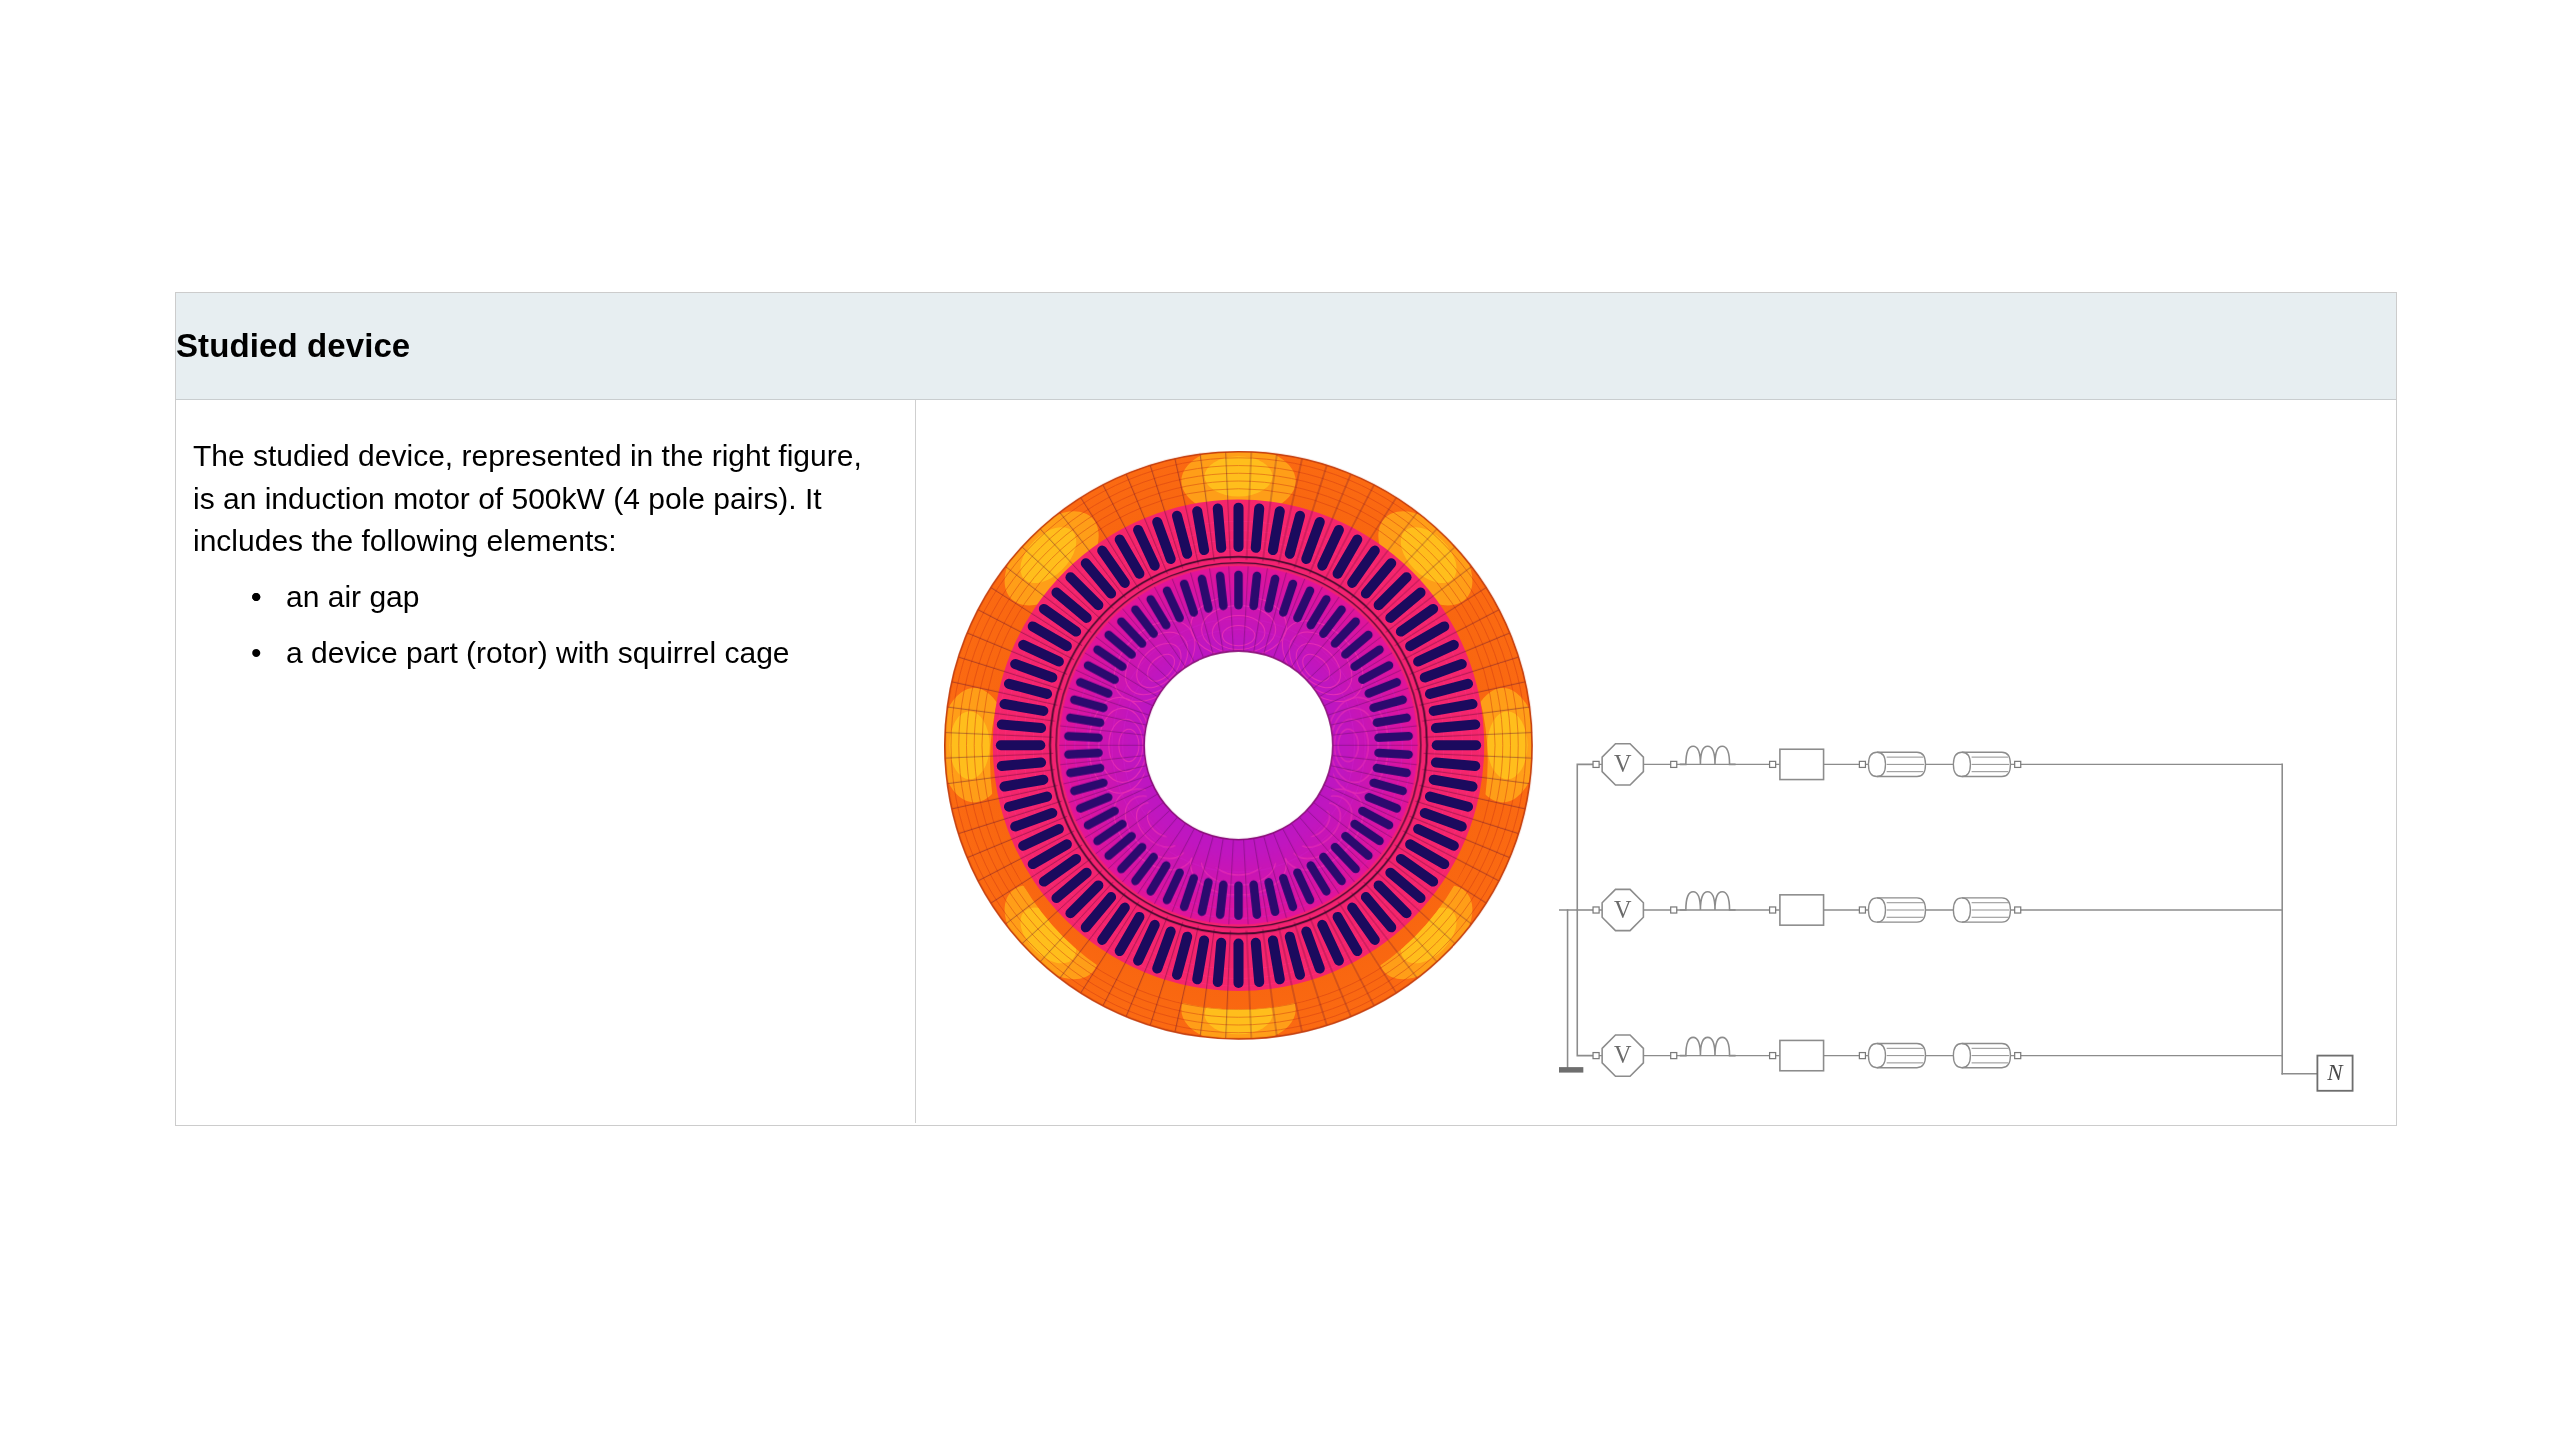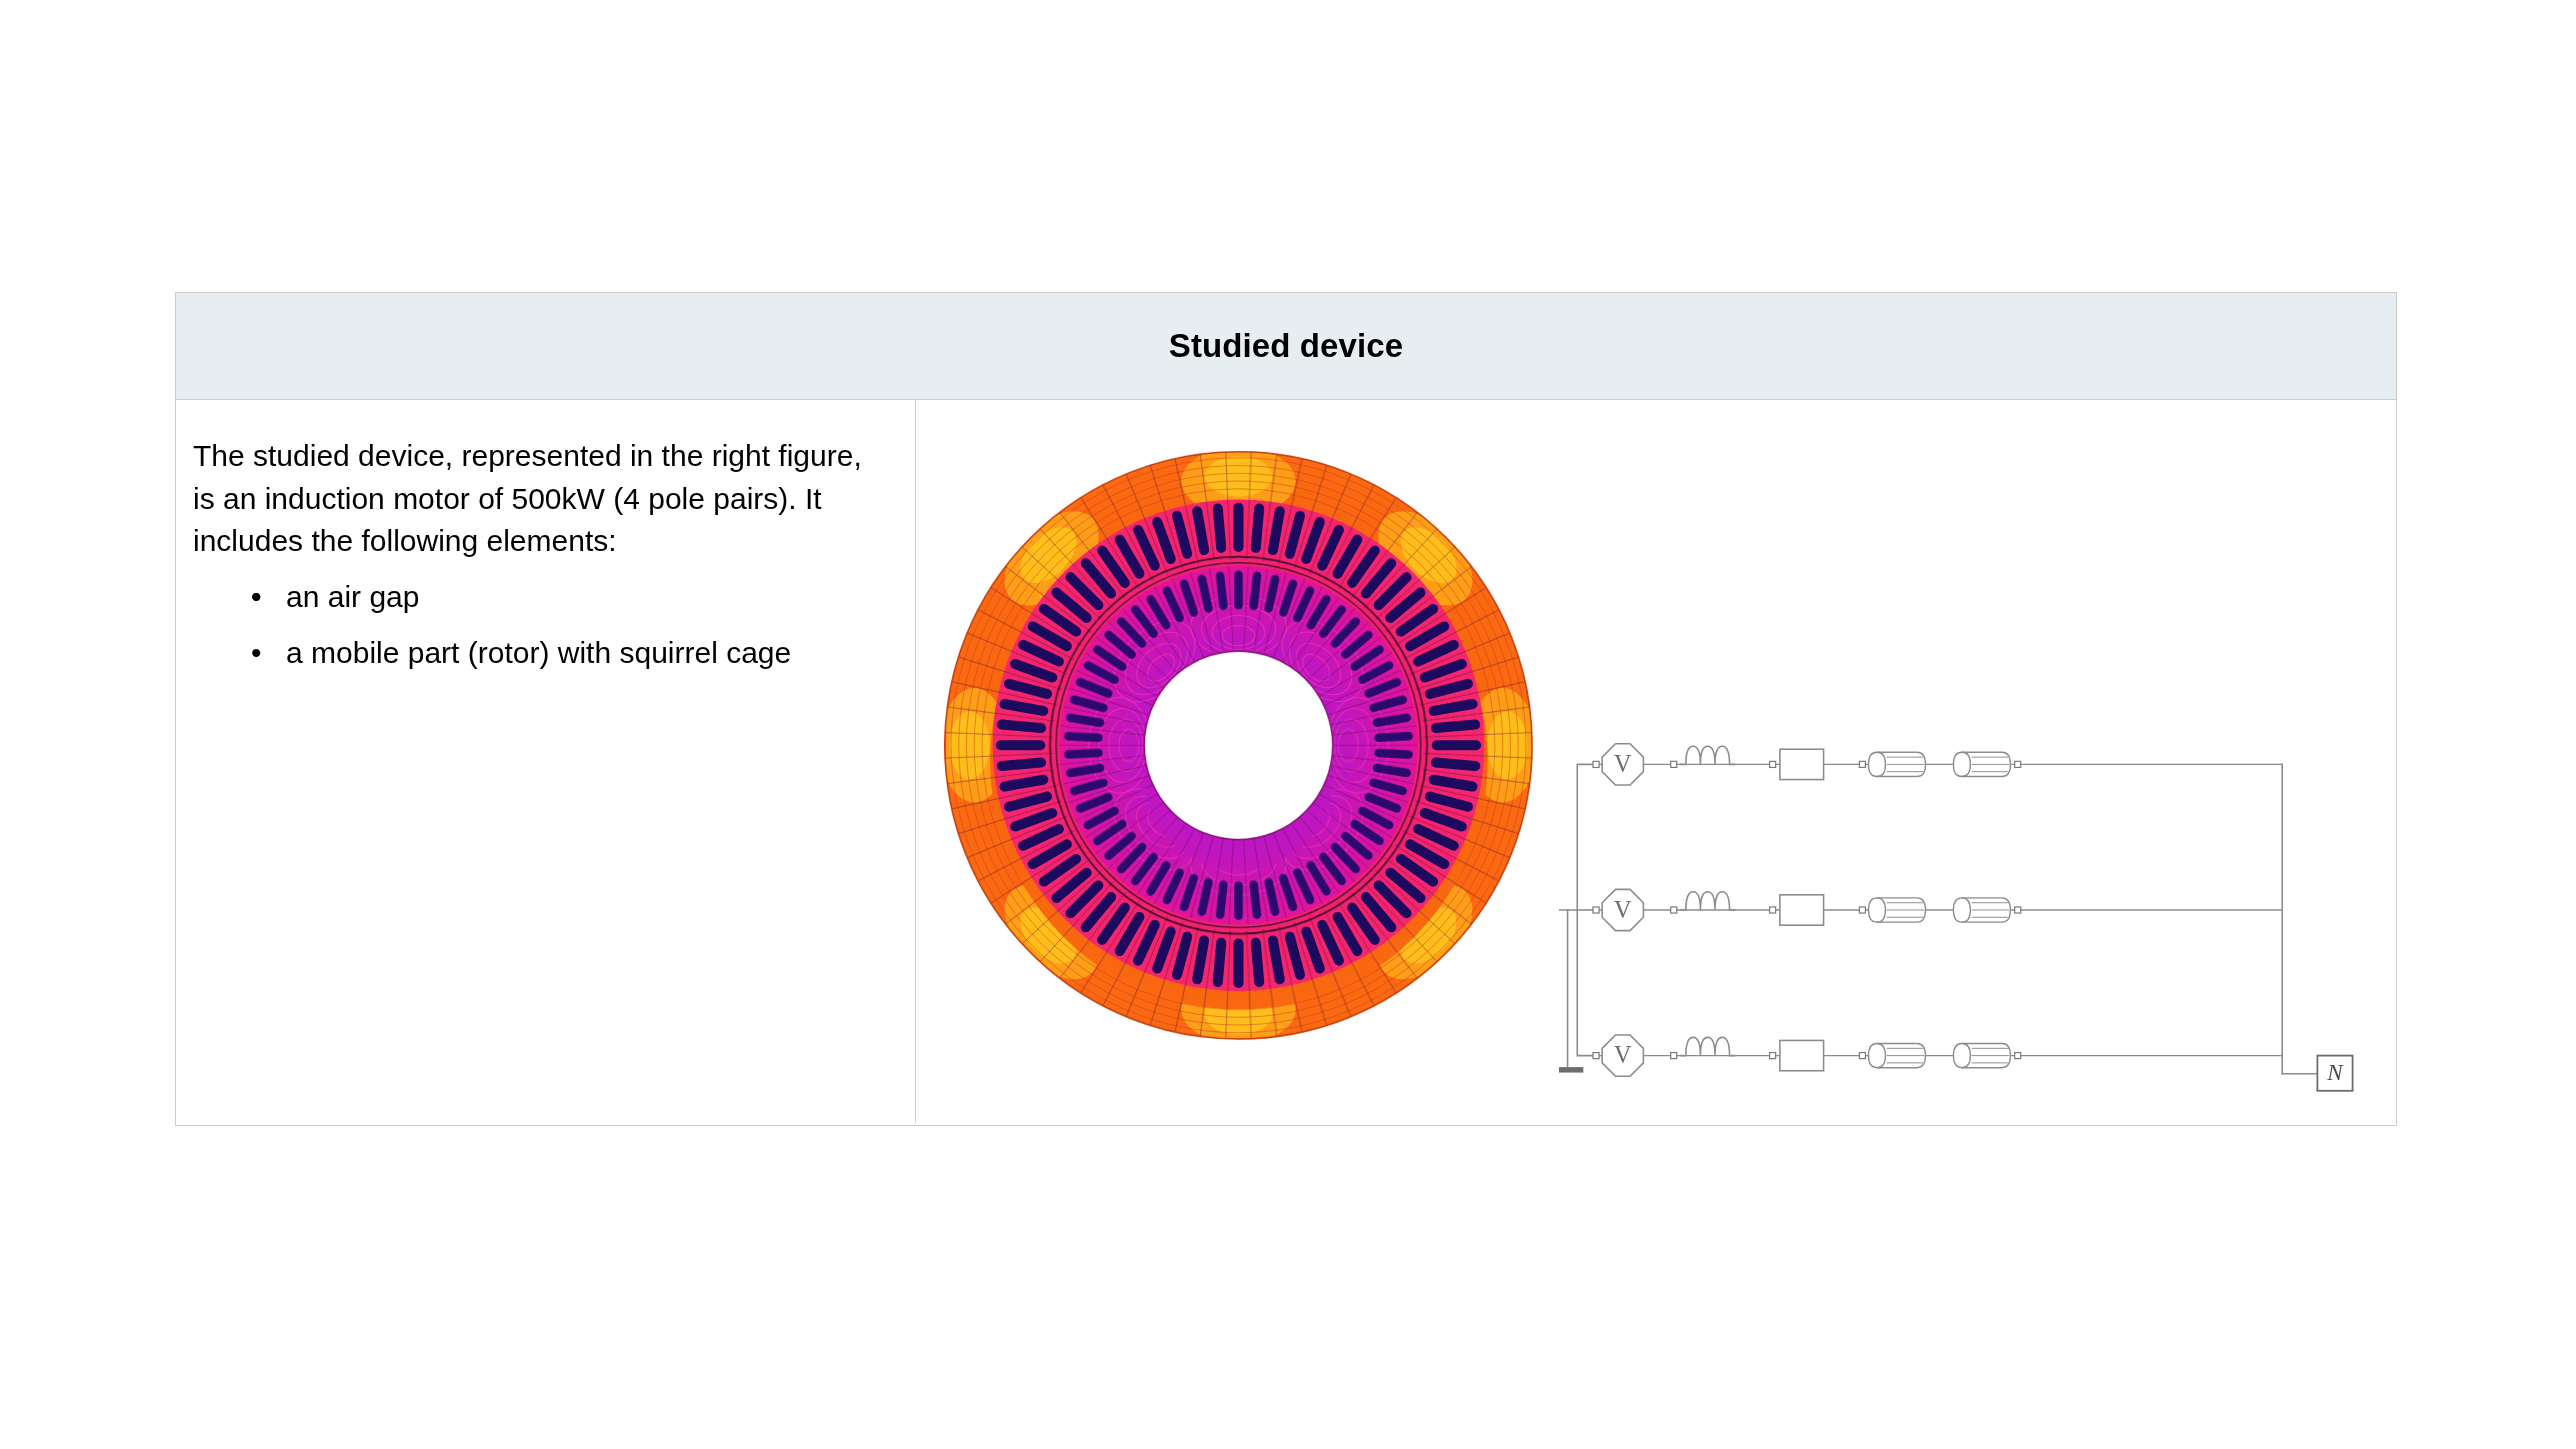--- a/index.html
+++ b/index.html
@@ -20,21 +20,21 @@
     background: #ffffff;
     border: 1.8px solid #cccccc;
   }
 
   .table-header {
     height: 107px;
     background: #e7eef1;
     border-bottom: 1.8px solid #c9cdcf;
     display: flex;
     align-items: center;
-    justify-content: center;
+    justify-content: flex-start;
   }
   .table-header-title {
     font-size: 33px;
     font-weight: bold;
     color: #000000;
     letter-spacing: 0.1px;
   }
 
   .table-body {
     display: flex;
@@ -121,21 +121,21 @@
       <ul class="element-list">
         <li>
           <span class="bullet">•</span>
         </li>
         <li>
           <span class="bullet">•</span>
           <span>an air gap</span>
         </li>
         <li>
           <span class="bullet">•</span>
-          <span>a mobile part (rotor) with squirrel cage</span>
+          <span>a device part (rotor) with squirrel cage</span>
         </li>
       </ul>
 
     </div>
 
     <div class="cell-figure">
 
       <div class="motor-wrap">
         <svg class="motor-svg" viewBox="0 0 800 880">
           <defs>

